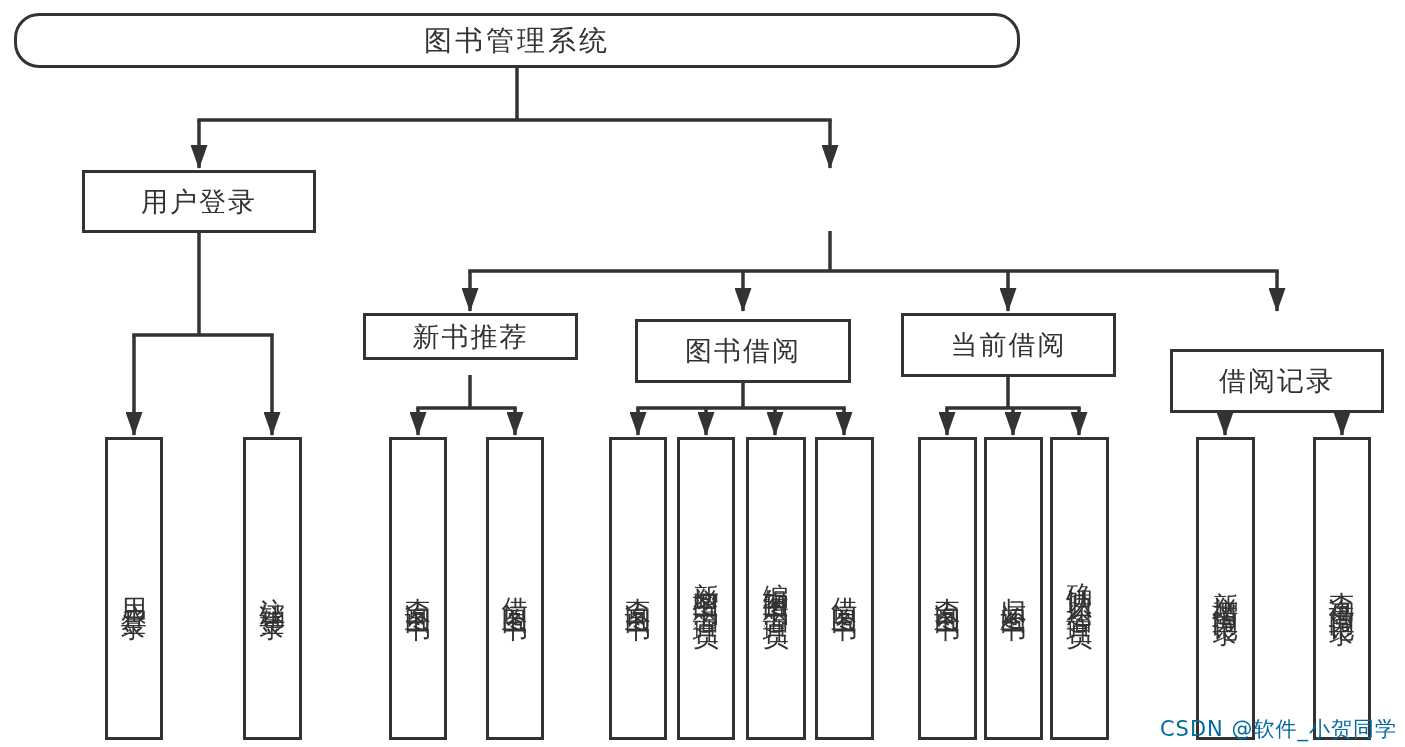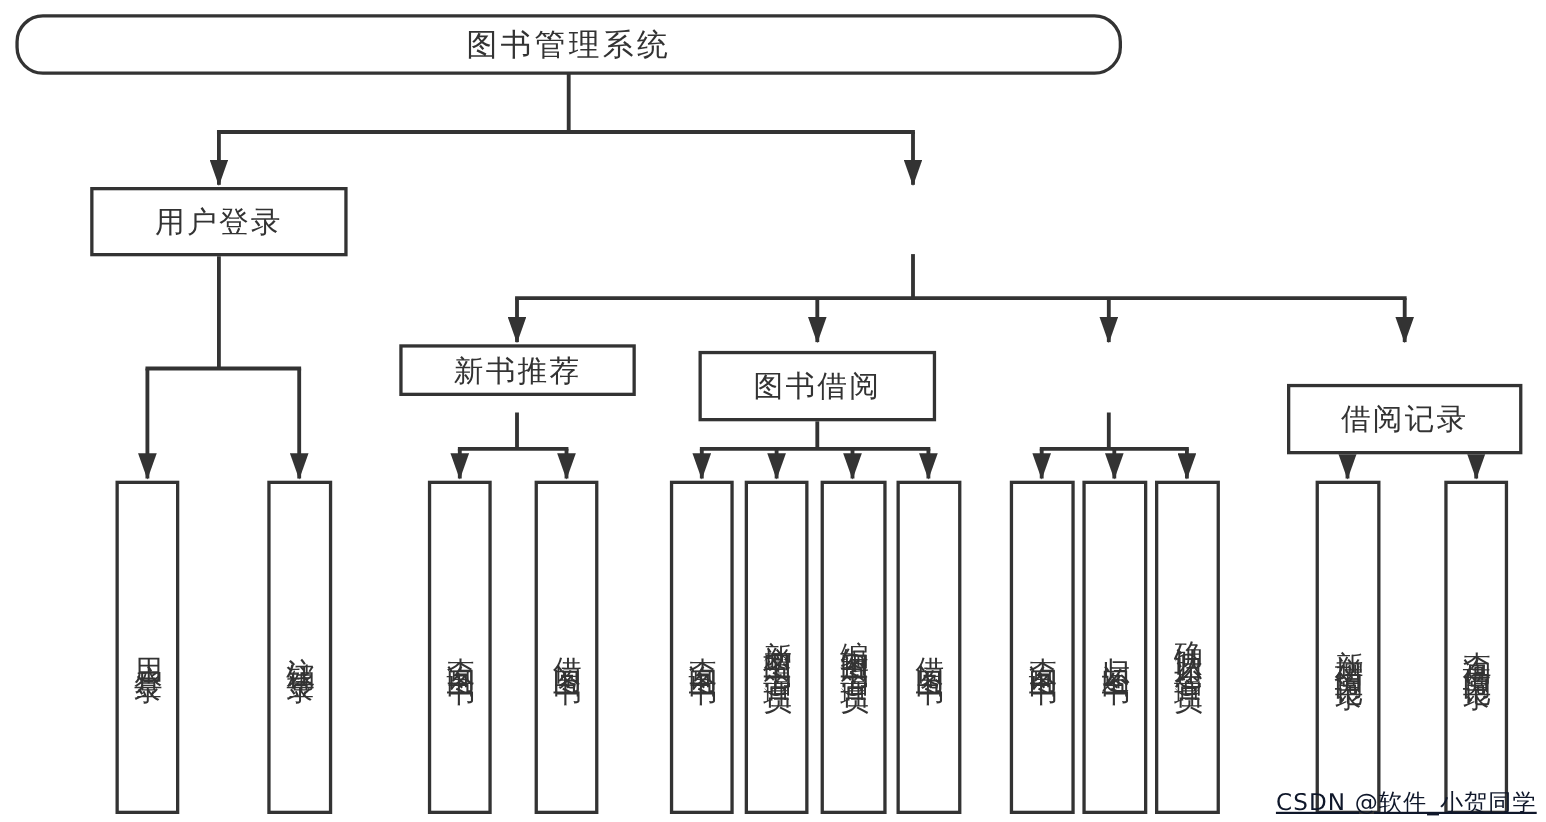--- a/index.html
+++ b/index.html
@@ -46,25 +46,24 @@
     font-size: 26px;
     line-height: 1.1;
     letter-spacing: 6px;
     white-space: nowrap;
   }
   #watermark {
     position: absolute;
     right: 8px;
     bottom: 4px;
     font-size: 21px;
-    color: #0f172a;
+    color: #0369a1;
     letter-spacing: 1px;
     z-index: 5;
     white-space: nowrap;
-    text-decoration: underline;
   }
   .wire {
     stroke: #333333;
     stroke-width: 3.5;
     fill: none;
   }
   .bar {
     stroke-linecap: square;
   }
 </style>
@@ -142,20 +141,23 @@
   <div class="box" style="left:82px; top:170px; width:234px; height:63px;">
     <span class="hlabel">用户登录</span>
   </div>
 
   <div class="box" style="left:363px; top:313px; width:215px; height:47px;">
     <span class="hlabel">新书推荐</span>
   </div>
   <div class="box" style="left:635px; top:303px; width:216px; height:64px;margin-top:16px;">
     <span class="hlabel">图书借阅</span>
   </div>
+  <div class="box" style="left:901px; top:313px; width:215px; height:64px;">
+    <span class="hlabel">当前借阅</span>
+  </div>
   <div class="box" style="left:1170px; top:313px; width:214px; height:64px;margin-top:36px;">
     <span class="hlabel">借阅记录</span>
   </div>
 
   <div class="box" style="left:105px; top:437px; width:58px; height:303px;">
     <span class="vlabel">用户登录</span>
   </div>
   <div class="box" style="left:243px; top:437px; width:59px; height:303px;">
     <span class="vlabel">注销登录</span>
   </div>

